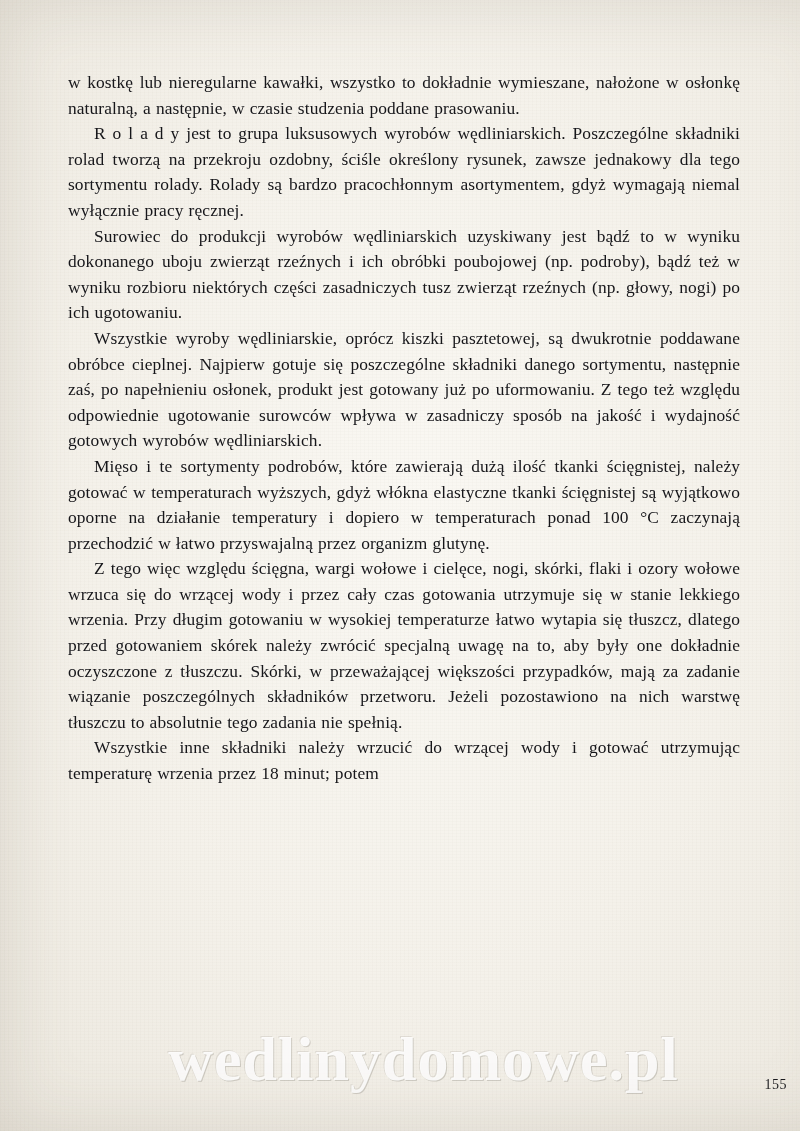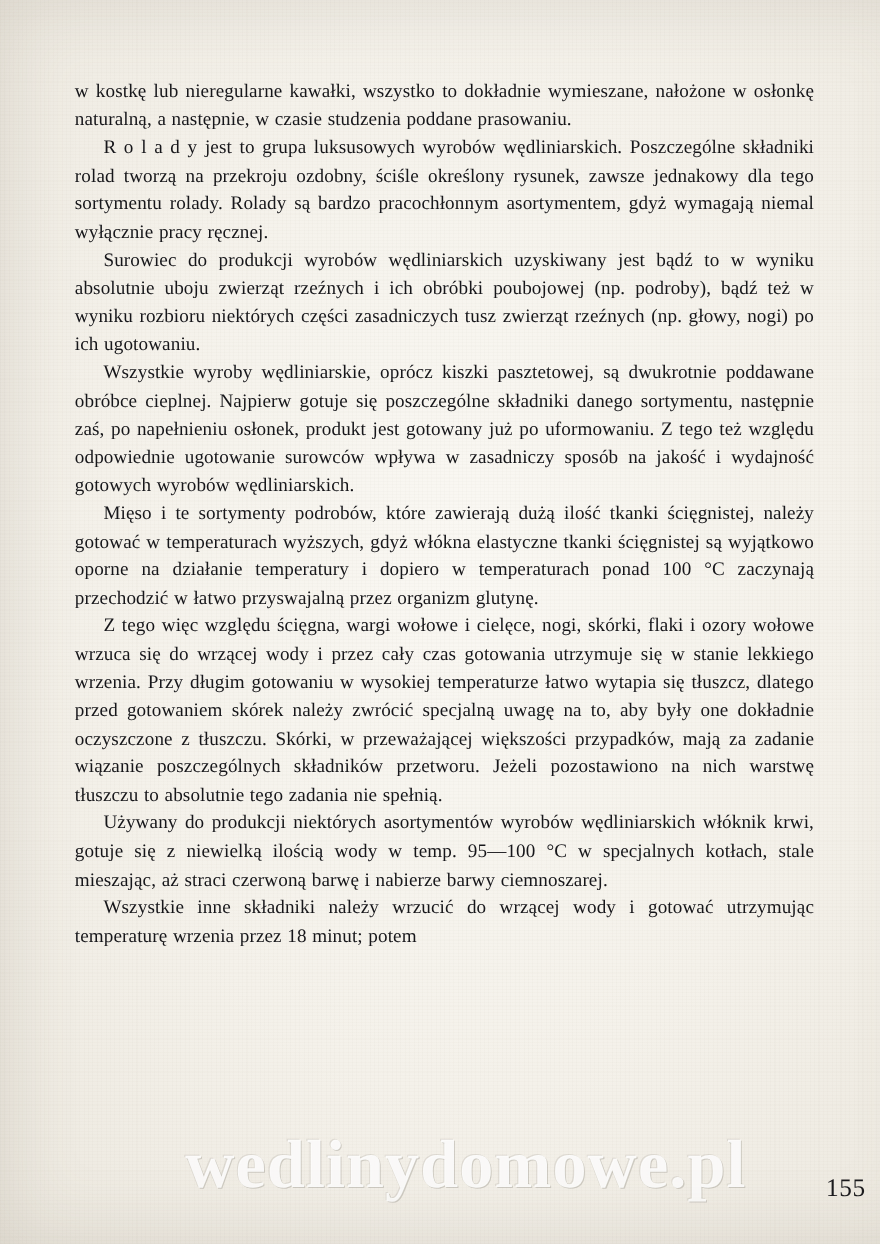--- a/index.html
+++ b/index.html
@@ -64,21 +64,21 @@
   }
   .section-heading .num {
     font-size: 13px;
     letter-spacing: .5px;
   }
   .blk1 { margin-bottom: 0; }
   .page-number {
     position: absolute;
     right: 60px;
     bottom: 38px;
-    font-size: 23px;
+    font-size: 14px;
     color: #1a1a1d;
     letter-spacing: .5px;
     font-family: "Liberation Serif", serif;
     text-align: center;
   }
   
   #watermark {
     position: absolute;
     left: 0;
     right: 0;
@@ -109,25 +109,24 @@
 
 <div id="page">
 
   <div id="content">
 
     <p class="para blk1">w kostkę lub nieregularne kawałki, wszystko to dokładnie wymieszane, nałożone w osłonkę naturalną, a następnie, w czasie studzenia poddane prasowaniu.</p>
 
     <p class="para indent">R o l a d y  jest to grupa luksusowych wyrobów wędliniarskich. Poszczególne składniki rolad tworzą na przekroju ozdobny, ściśle określony rysunek, zawsze jednakowy dla tego sortymentu rolady. Rolady są bardzo pracochłonnym asortymentem, gdyż wymagają niemal wyłącznie pracy ręcznej.</p>
 
 
-    <p class="para indent">Surowiec do produkcji wyrobów wędliniarskich uzyskiwany jest bądź to w wyniku absolutnie uboju zwierząt rzeźnych i ich obróbki poubojowej (np. podroby), bądź też w wyniku rozbioru niektórych części zasadniczych tusz zwierząt rzeźnych (np. głowy, nogi) po ich ugotowaniu.</p>
+    <p class="para indent">Surowiec do produkcji wyrobów wędliniarskich uzyskiwany jest bądź to w wyniku dokonanego uboju zwierząt rzeźnych i ich obróbki poubojowej (np. podroby), bądź też w wyniku rozbioru niektórych części zasadniczych tusz zwierząt rzeźnych (np. głowy, nogi) po ich ugotowaniu.</p>
     <p class="para indent">Wszystkie wyroby wędliniarskie, oprócz kiszki pasztetowej, są dwukrotnie poddawane obróbce cieplnej. Najpierw gotuje się poszczególne składniki danego sortymentu, następnie zaś, po napełnieniu osłonek, produkt jest gotowany już po uformowaniu. Z tego też względu odpowiednie ugotowanie surowców wpływa w zasadniczy sposób na jakość i wydajność gotowych wyrobów wędliniarskich.</p>
     <p class="para indent">Mięso i te sortymenty podrobów, które zawierają dużą ilość tkanki ścięgnistej, należy gotować w temperaturach wyższych, gdyż włókna elastyczne tkanki ścięgnistej są wyjątkowo oporne na działanie temperatury i dopiero w temperaturach ponad 100 °C zaczynają przechodzić w łatwo przyswajalną przez organizm glutynę.</p>
     <p class="para indent">Z tego więc względu ścięgna, wargi wołowe i cielęce, nogi, skórki, flaki i ozory wołowe wrzuca się do wrzącej wody i przez cały czas gotowania utrzymuje się w stanie lekkiego wrzenia. Przy długim gotowaniu w wysokiej temperaturze łatwo wytapia się tłuszcz, dlatego przed gotowaniem skórek należy zwrócić specjalną uwagę na to, aby były one dokładnie oczyszczone z tłuszczu. Skórki, w przeważającej większości przypadków, mają za zadanie wiązanie poszczególnych składników przetworu. Jeżeli pozostawiono na nich warstwę tłuszczu to absolutnie tego zadania nie spełnią.</p>
-    <p class="para indent">Używany do produkcji niektórych asortymentów wyrobów wędliniarskich włóknik krwi, gotuje się z niewielką ilością wody w temp. 95—100 °C w specjalnych kotłach, stale mieszając, aż straci czerwoną barwę i nabierze barwy ciemnoszarej.</p>
     <p class="para indent">Wszystkie inne składniki należy wrzucić do wrzącej wody i gotować utrzymując temperaturę wrzenia przez 18 minut; potem</p>
 
   </div>
 
   <div id="watermark">wedlinydomowe.pl</div>
 
   <div class="page-number">155</div>
 
   <div id="vignette"></div>
 </div>

